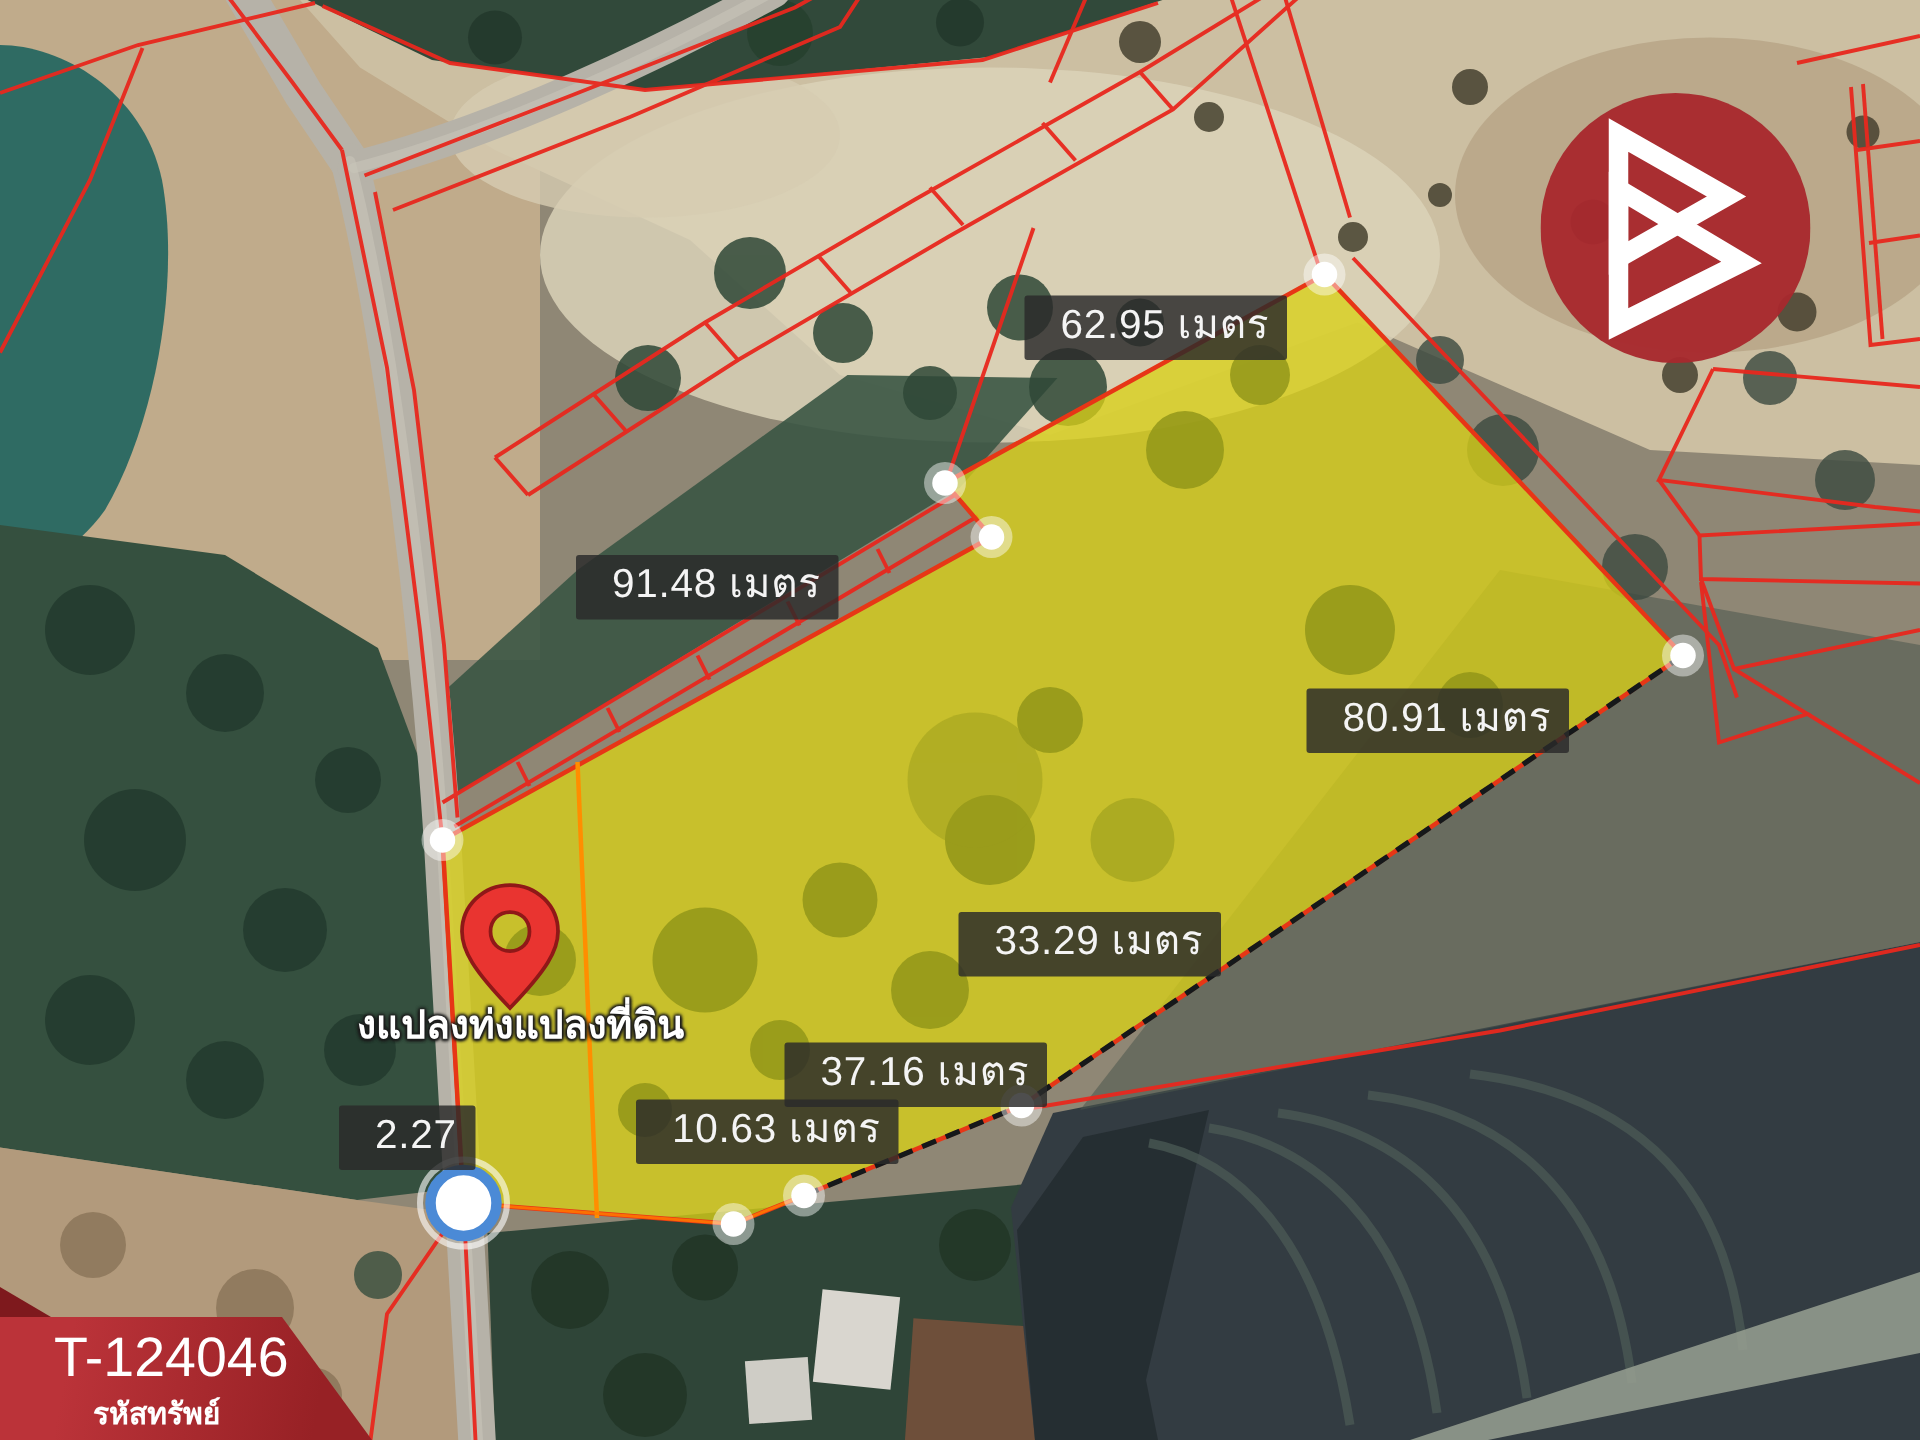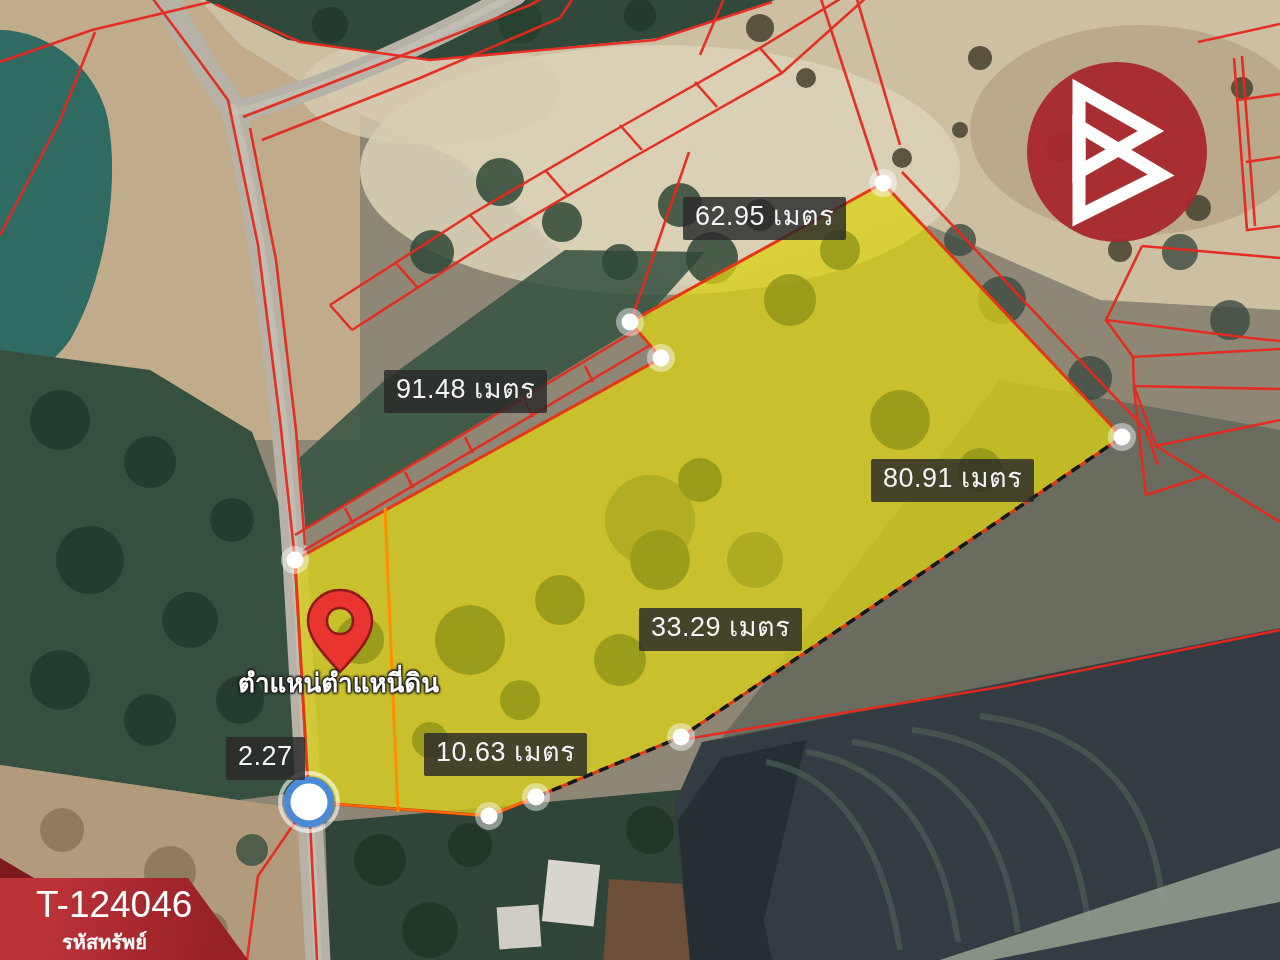--- a/index.html
+++ b/index.html
@@ -8,21 +8,21 @@
     font-family:"Liberation Sans","DejaVu Sans",sans-serif;
     background:#958c7a;
   }
   #stage svg{position:absolute;left:0;top:0;}
   .mlabel{
     position:absolute;
     background:rgba(42,42,42,0.83);
     color:#f4f4f4;
     font-size:27px;
     line-height:1.25;
-    padding:3px 12px 6px 12px;
+    padding:3px 12px 6px 24px;
     white-space:nowrap;
     border-radius:2px;
     letter-spacing:.5px;
   }
   .pin-label{
     position:absolute;
     color:#ffffff;
     font-size:26px;
     font-weight:bold;
     white-space:nowrap;
@@ -278,24 +278,25 @@
   </g>
 
   <path fill-rule="evenodd" d="M 340,590 C 322,590 308,604 308,621 C 308,634 316,647 340,672 C 364,647 372,634 372,621 C 372,604 358,590 340,590 Z
            M 340,608 C 347.5,608 353,613.5 353,621 C 353,628.5 347.5,634 340,634 C 332.5,634 327,628.5 327,621 C 327,613.5 332.5,608 340,608 Z" fill="#e93430" stroke="#8f1818" stroke-width="2.5"></path>
 </svg>
 
 <div class="mlabel" style="left:683px;top:197px;">62.95 เมตร</div>
 <div class="mlabel" style="left:384px;top:370px;">91.48 เมตร</div>
 <div class="mlabel" style="left:871px;top:459px;">80.91 เมตร</div>
 <div class="mlabel" style="left:639px;top:608px;">33.29 เมตร</div>
+<div class="mlabel" style="left:523px;top:695px;">37.16 เมตร</div>
 <div class="mlabel" style="left:226px;top:737px;z-index:1;">2.27</div>
 <div class="mlabel" style="left:424px;top:733px;z-index:2;">10.63 เมตร</div>
 
-<div class="pin-label" style="left:238px;top:662px;">ตำแหน่ตำแหนี่ดิน</div>
+<div class="pin-label" style="left:238px;top:662px;">งแปลงท่งแปลงที่ดิน</div>
 
 <div class="logo">
   <svg width="180" height="180" viewBox="0 0 180 180">
     <circle cx="90" cy="90" r="90" fill="#a8292e" opacity="0.96"></circle>
     <g fill="none" stroke="#ffffff" stroke-width="13" stroke-linejoin="miter">
       <polygon points="52,28 124,69 52,110"></polygon>
       <polygon points="52,64 134,113 52,154"></polygon>
     </g>
   </svg>
 </div>

